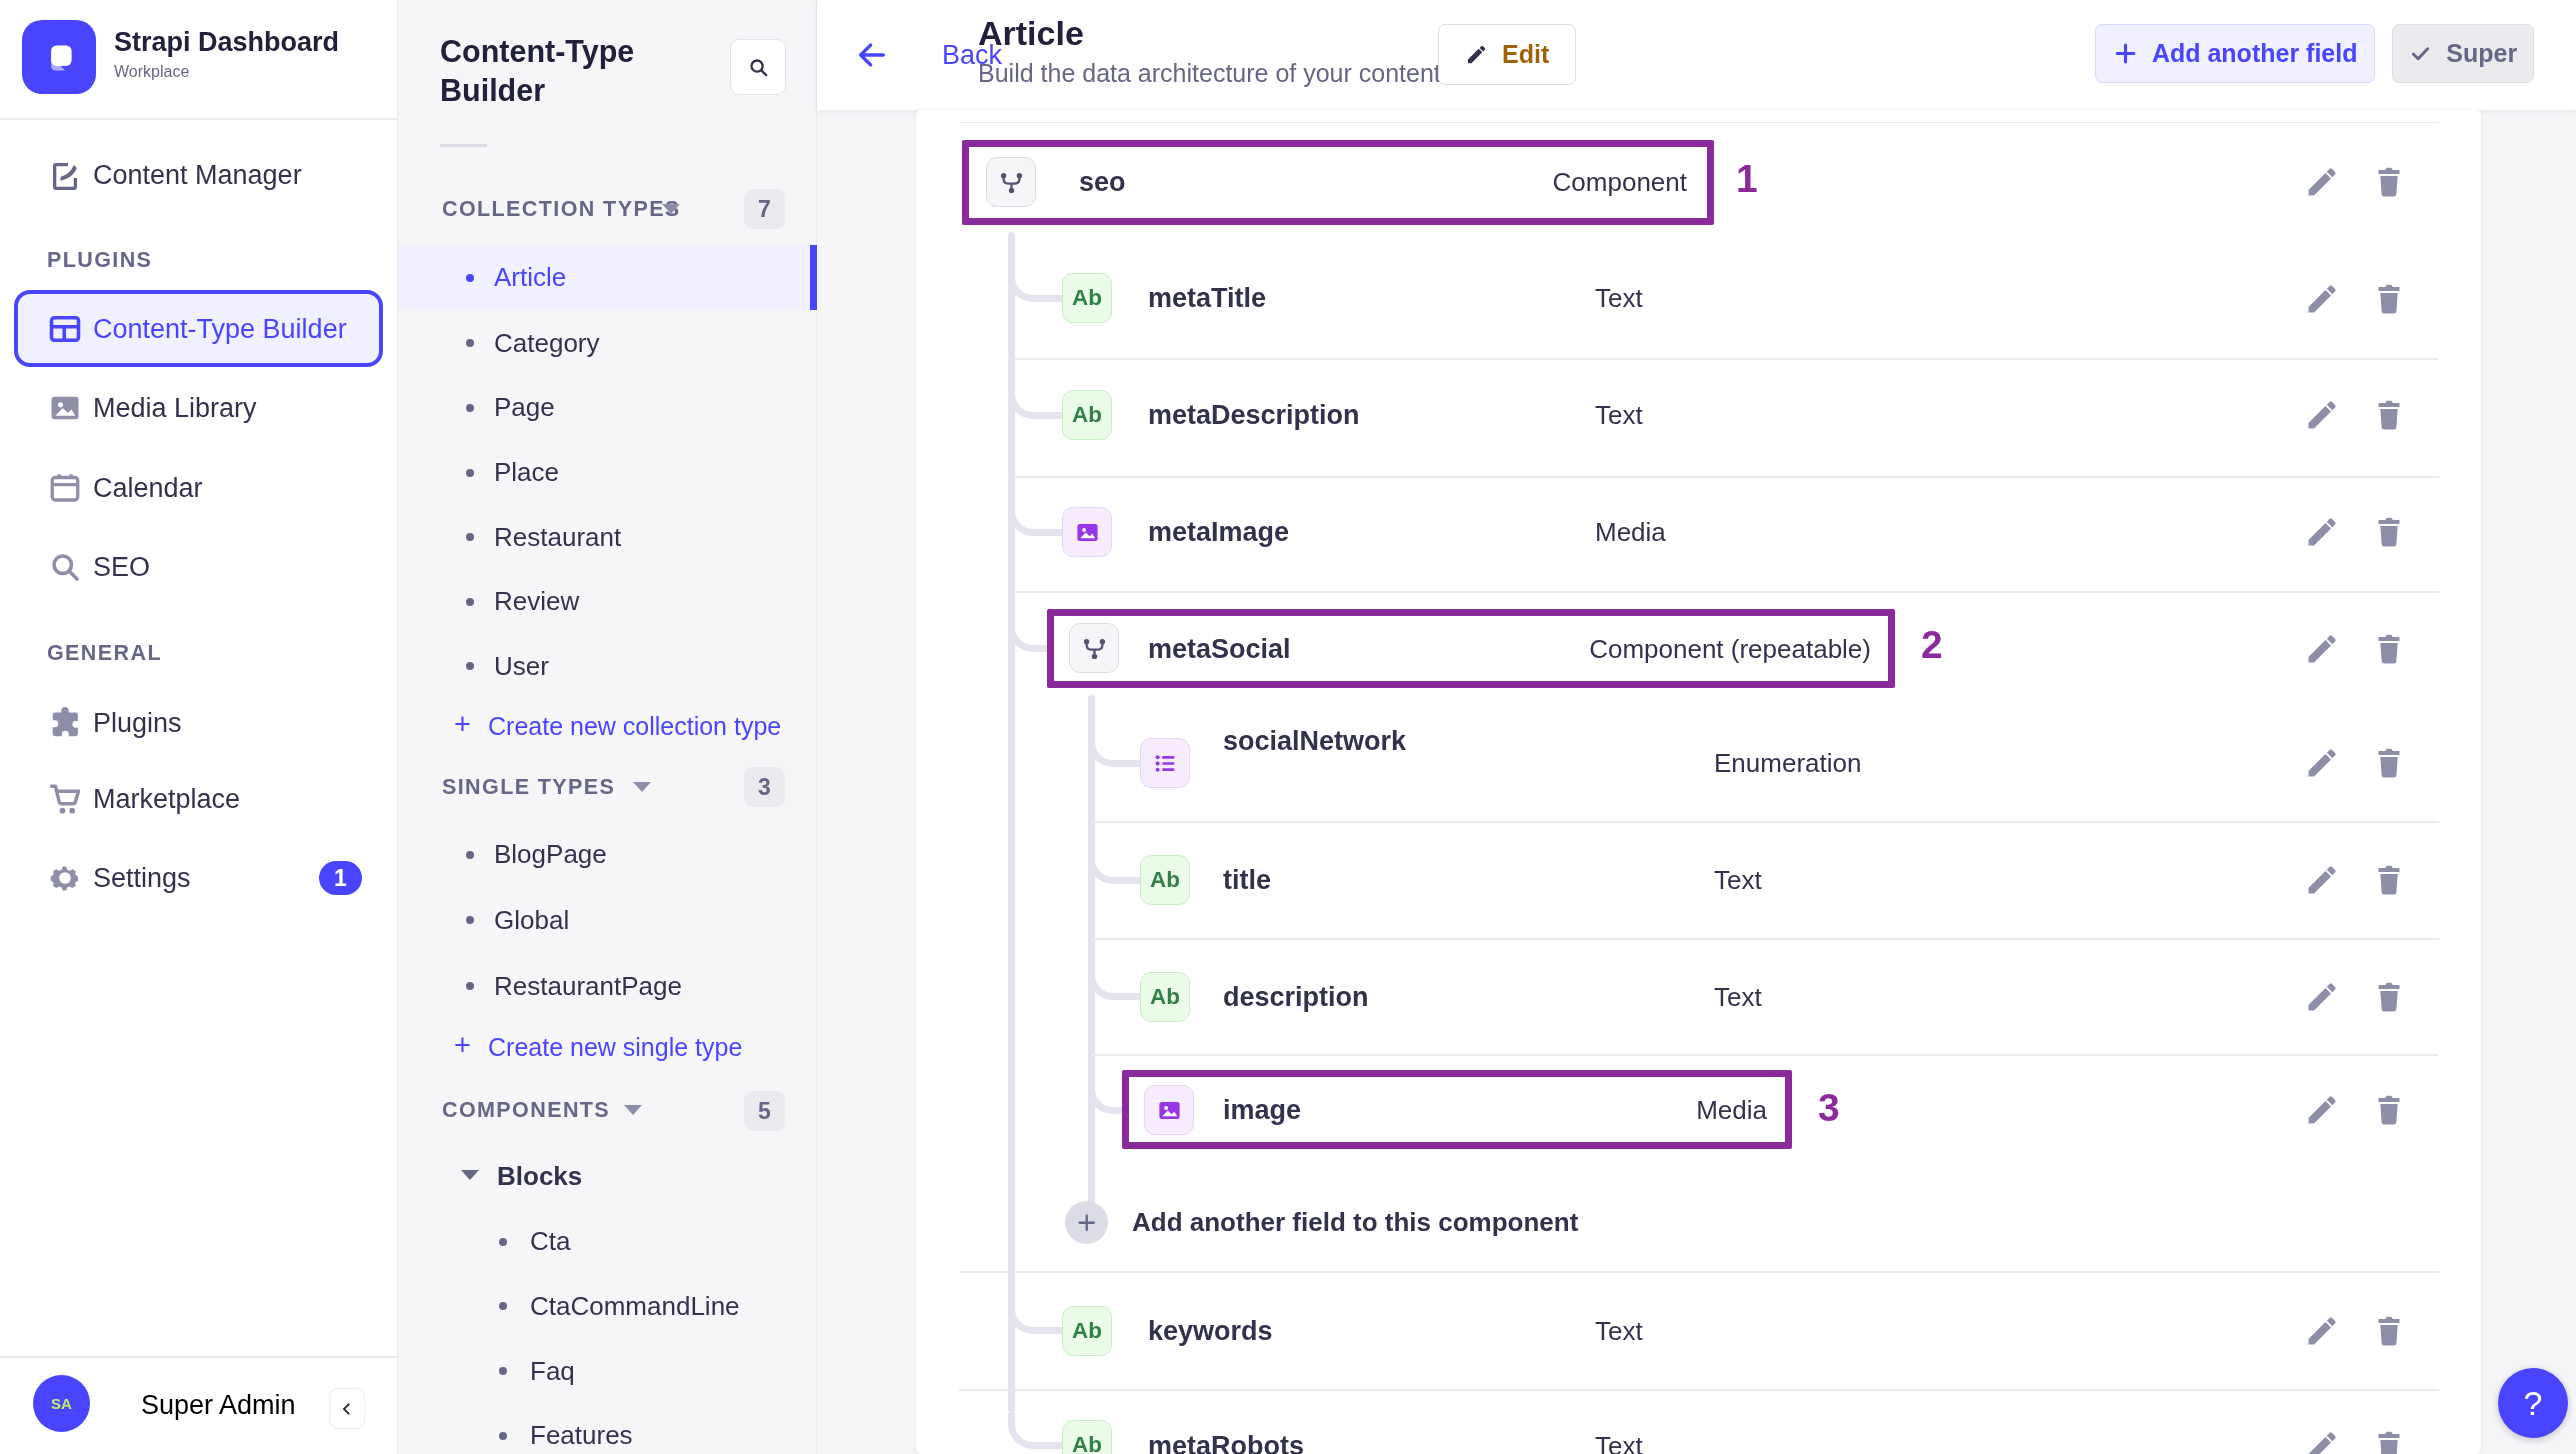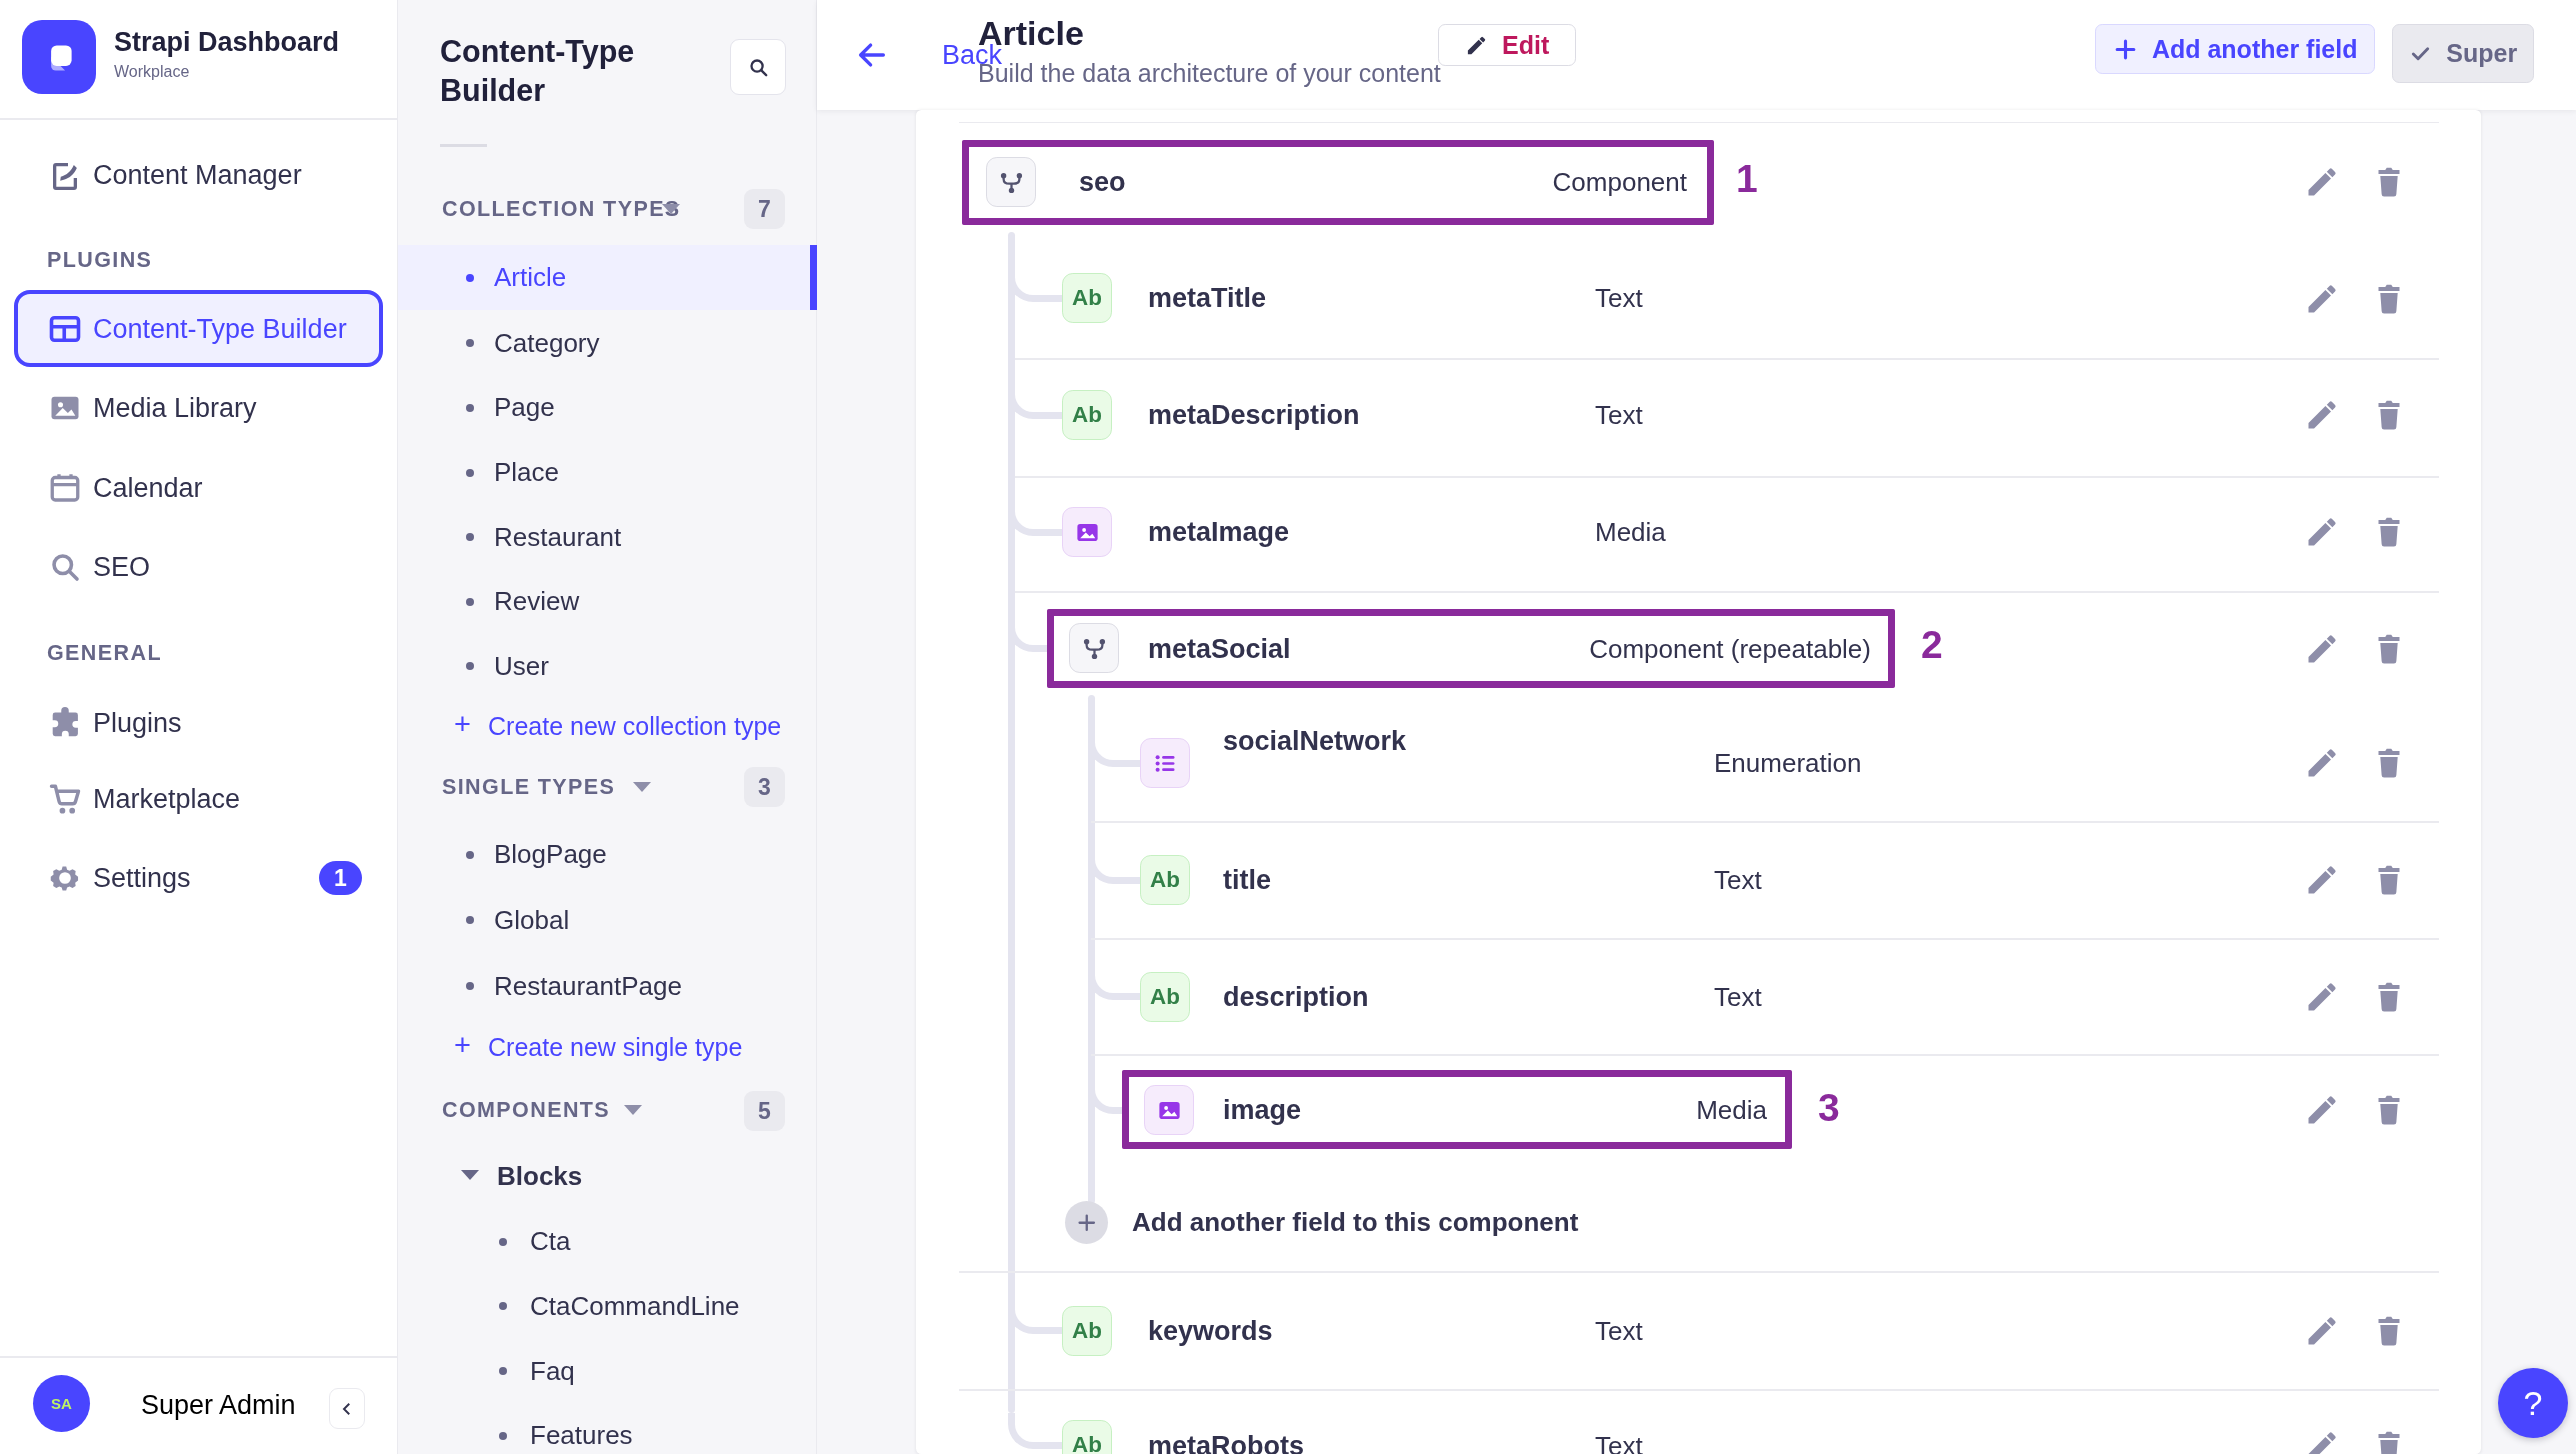--- a/index.html
+++ b/index.html
@@ -203,27 +203,27 @@
   <header id="topbar" class="abs">
     <div class="abs" style="left:38px;top:38px;">
       <svg width="34" height="34" viewBox="0 0 24 24" fill="none" stroke="#4945ff" stroke-width="2.4" stroke-linecap="round" stroke-linejoin="round">
           <path d="M20 12H5M11 5l-7 7 7 7"></path>
         </svg>
     </div>
     <div class="abs vc" style="left:83px;top:55px;font-size:27px;font-weight:500;color:#4945ff;margin-left:42px;">Back</div>
     <div class="abs" style="left:161px;top:14.4px;font-size:34px;font-weight:700;color:#21213b;">Article</div>
     <div class="abs" style="left:161px;top:59px;font-size:25px;color:#666687;">Build the data architecture of your content</div>
 
-    <div class="abs btn" style="left:621px;top:24px;width:138px;height:42px;background:#fff;border:1.8px solid #dcdce4;color:#be185d;">
+    <div class="abs btn" style="left:621px;top:24px;width:138px;height:61px;background:#fff;border:1.8px solid #dcdce4;color:#a16207;">
       <svg width="23" height="23" viewBox="0 0 24 24" fill="#32324d">
           <path d="M3 17.3V21h3.7L18 9.7 14.3 6 3 17.3ZM20.7 7a1.2 1.2 0 0 0 0-1.7l-2-2a1.2 1.2 0 0 0-1.7 0L15.2 5.1 18.9 8.8 20.7 7Z"></path>
         </svg>
       <span>Edit</span>
     </div>
-    <div class="abs btn" style="left:1278px;top:24px;width:280px;height:50px;background:#f0f0ff;border:1.8px solid #d9d8ff;color:#4945ff;">
+    <div class="abs btn" style="left:1278px;top:24px;width:280px;height:59px;background:#f0f0ff;border:1.8px solid #d9d8ff;color:#4945ff;">
       <svg width="25" height="25" viewBox="0 0 24 24" fill="none" stroke="#4945ff" stroke-width="3" stroke-linecap="round">
           <path d="M12 4v16M4 12h16"></path>
         </svg>
       <span>Add another field</span>
     </div>
     <div class="abs btn" style="left:1575px;top:24px;width:142px;height:59px;background:#eaeaef;border:1.8px solid #dcdce4;color:#666687;">
       <svg width="23" height="23" viewBox="0 0 24 24" fill="none" stroke="#666687" stroke-width="3" stroke-linecap="round" stroke-linejoin="round">
           <path d="M4.5 12.5l5 5L19.5 7"></path>
         </svg>
       <span>Super</span>

